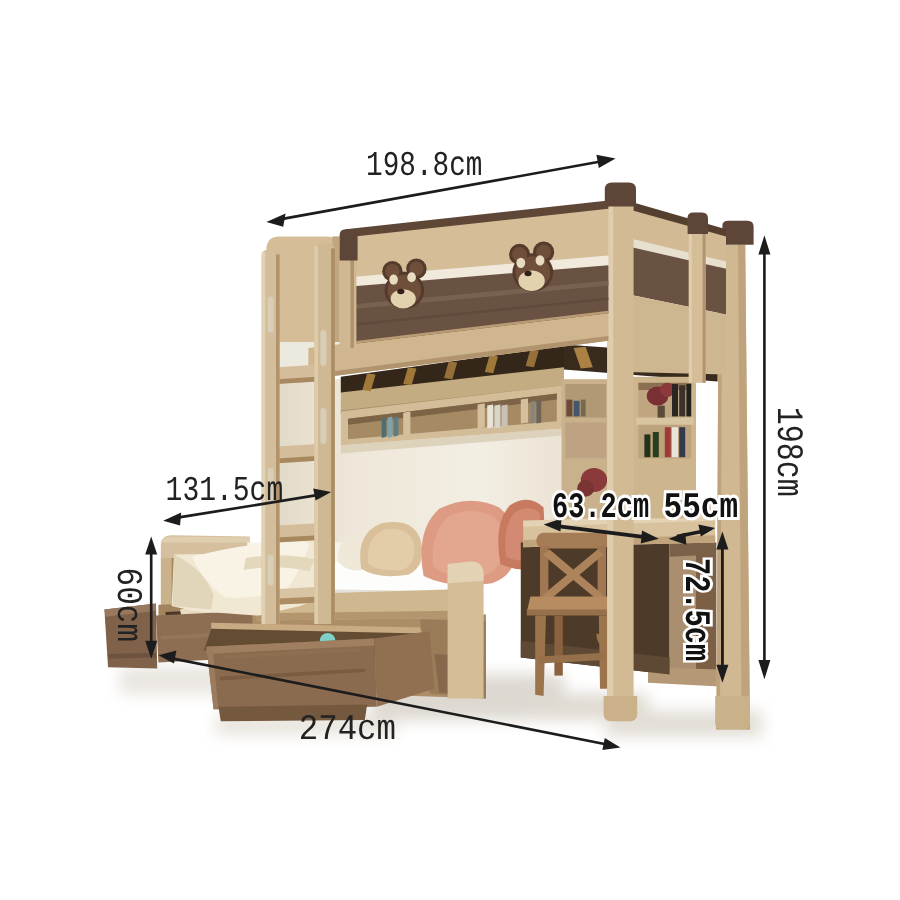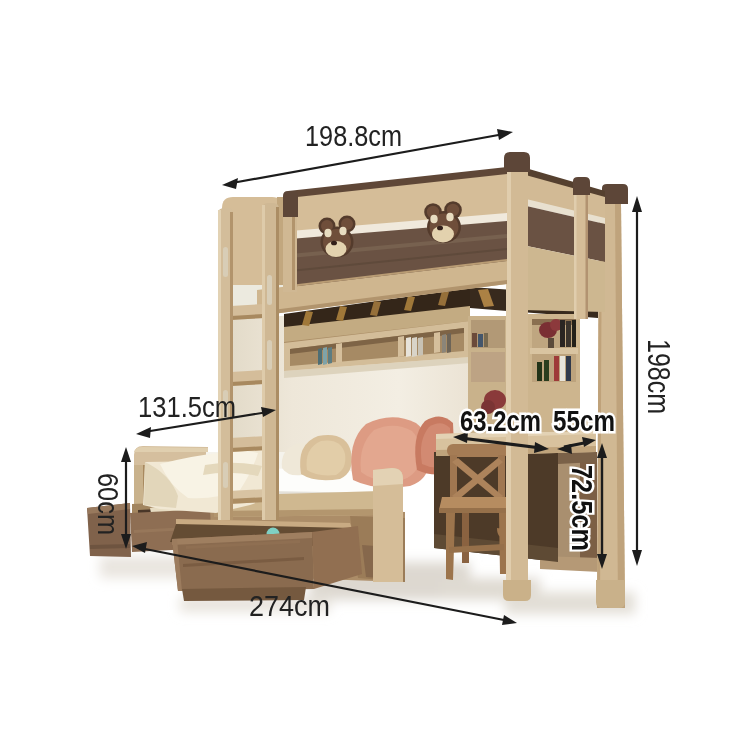--- a/index.html
+++ b/index.html
@@ -1,16 +1,16 @@
 <!DOCTYPE html>
 <html><head>
 <meta charset="utf-8">
 <style>
   html,body{margin:0;padding:0;background:#fff;}
-  #stage{width:750px;height:750px;position:relative;font-family:Liberation Sans, sans-serif;}
+  #stage{width:750px;height:750px;position:relative;font-family:Liberation Mono, monospace;}
   svg{display:block;}
 </style>
 </head>
 <body>
 <div id="stage">
 <svg width="750" height="750" viewBox="0 0 750 750">
 <defs>
   <linearGradient id="wallg" x1="0" y1="0" x2="1" y2="0">
     <stop offset="0" stop-color="#e3dbc9"></stop>
     <stop offset="0.25" stop-color="#eee7d9"></stop>

